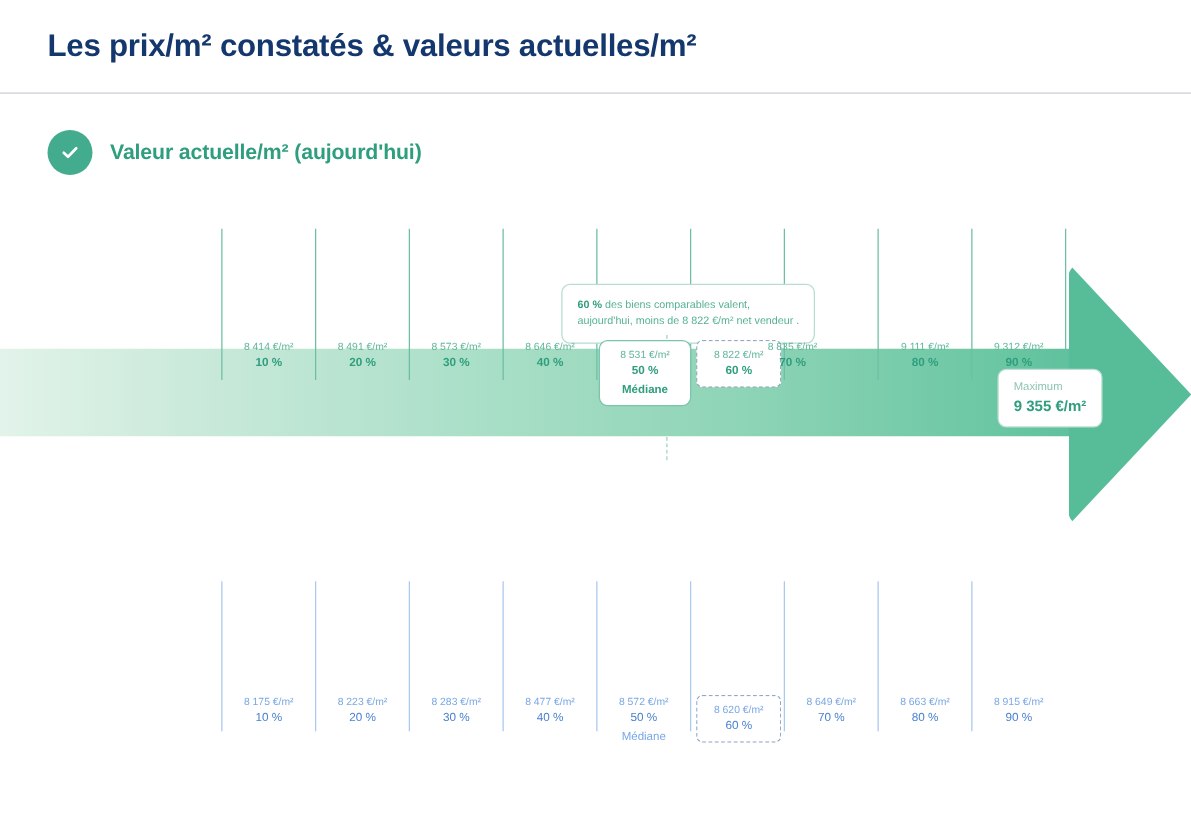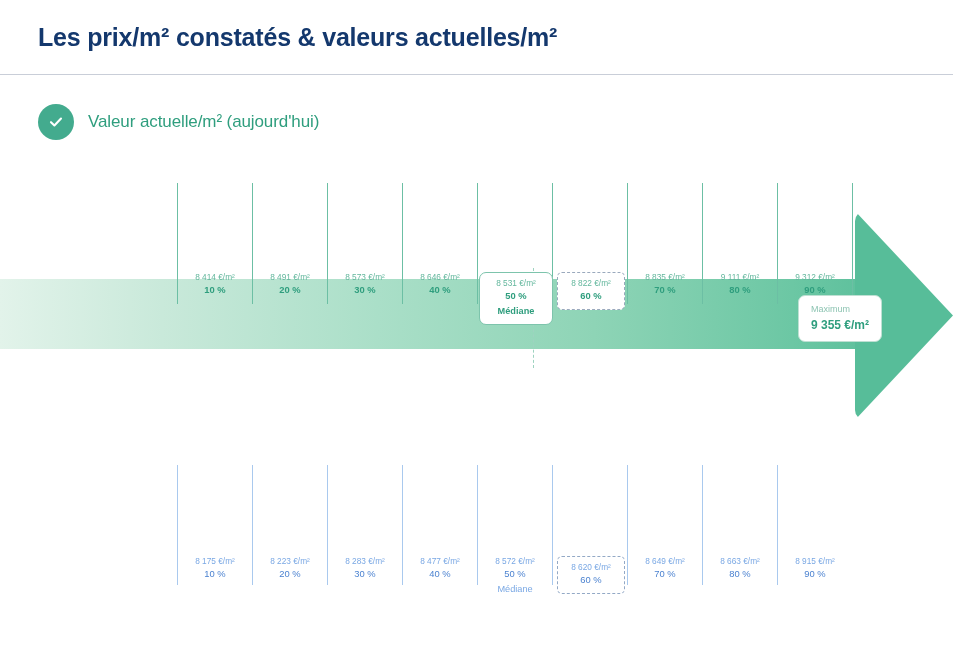--- a/index.html
+++ b/index.html
@@ -28,21 +28,21 @@
   .sec-head-green{left:38px;top:8px;}
   .sec-head-blue{left:105px;top:9px;}
 
   .badge-icon{
     border-radius:50%;display:flex;align-items:center;justify-content:center;
     flex:0 0 auto;
   }
   .badge-green{width:36px;height:36px;background:#43ab8e;}
   .badge-blue{width:26px;height:26px;background:#a8c9f2;}
 
-  .sec-label{font-weight:normal;letter-spacing:-0.1px;}
+  .sec-label{font-weight:bold;letter-spacing:-0.1px;}
   .sec-label-green{font-size:17px;color:#2f9e7e;margin-left:14px;}
   .sec-label-blue{font-size:14.5px;color:#8ab4ea;margin-left:13px;}
 
   
   .tooltip{
     position:absolute;border-radius:7px;background:#ffffff;
     padding:9px 12px 10px 12px;line-height:1.55;white-space:nowrap;
   }
   .tt-green{left:449px;top:131px;border:1px solid #b6ddd0;font-size:8.6px;color:#57b195;}
   .tooltip b{font-weight:bold;}
@@ -136,20 +136,24 @@
         <div class="divider div-green" style="left: 327px; top: 87px; height: 121px;"></div>
         <div class="divider div-green" style="left: 402px; top: 87px; height: 121px;"></div>
         <div class="divider div-green" style="left: 477px; top: 87px; height: 121px;"></div>
         <div class="divider div-green" style="left: 552px; top: 87px; height: 121px;"></div>
         <div class="divider div-green" style="left: 627px; top: 87px; height: 121px;"></div>
         <div class="divider div-green" style="left: 702px; top: 87px; height: 121px;"></div>
         <div class="divider div-green" style="left: 777px; top: 87px; height: 121px;"></div>
         <div class="divider div-green" style="left: 852px; top: 87px; height: 121px;"></div>
       </div>
 
+    <div class="tooltip tt-green">
+      <div><b>60 %</b><span> des biens comparables valent,</span></div>
+      <div>aujourd'hui, moins de 8 822 €/m² net vendeur .</div>
+    </div>
     <div class="dotline dot-green"></div>
 
     <div class="chip chip-green chip-max-g">
       <div class="k">Maximum</div>
       <div class="v">9 355 €/m²</div>
     </div>
 
     <div id="green-deciles" class="deciles">
         <div class="dec dec-green" style="left: 177px; top: 176px;">
           <div class="price">8 414 €/m²</div>
@@ -169,21 +173,21 @@
         </div>
         <div class="dec dec-green boxed" style="left: 479px; top: 176px;">
           <div class="price">8 531 €/m²</div>
           <div class="pct">50 %</div>
           <div class="med">Médiane</div>
         </div>
         <div class="dec dec-green dashed" style="left: 557px; top: 176px;">
           <div class="price">8 822 €/m²</div>
           <div class="pct">60 %</div>
         </div>
-        <div class="dec dec-green" style="left: 627px; top: 176px;">
+        <div class="dec dec-green" style="left: 596px; top: 176px;">
           <div class="price">8 835 €/m²</div>
           <div class="pct">70 %</div>
         </div>
         <div class="dec dec-green" style="left: 702px; top: 176px;">
           <div class="price">9 111 €/m²</div>
           <div class="pct">80 %</div>
         </div>
         <div class="dec dec-green" style="left: 777px; top: 176px;">
           <div class="price">9 312 €/m²</div>
           <div class="pct">90 %</div>

